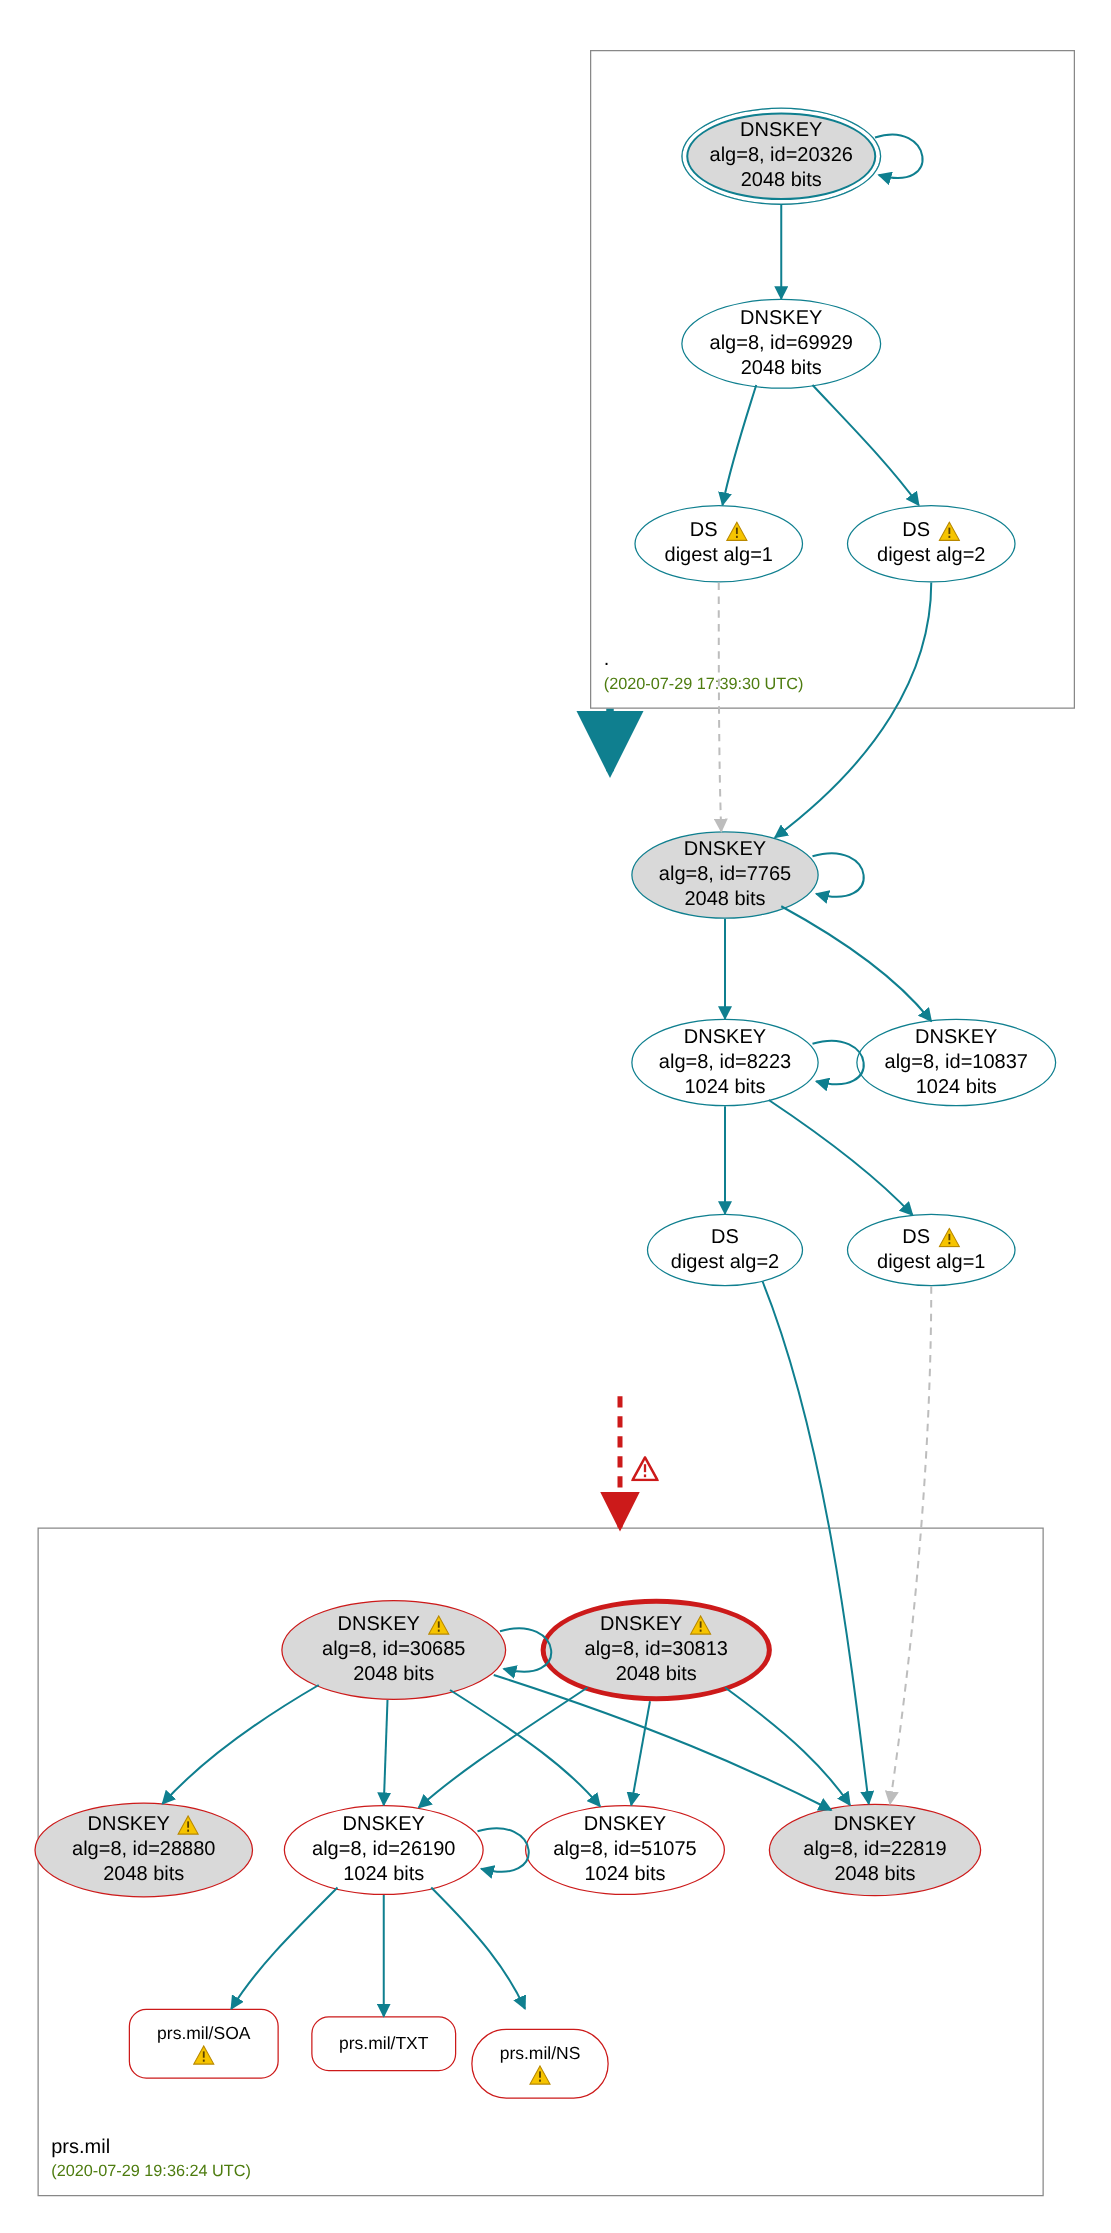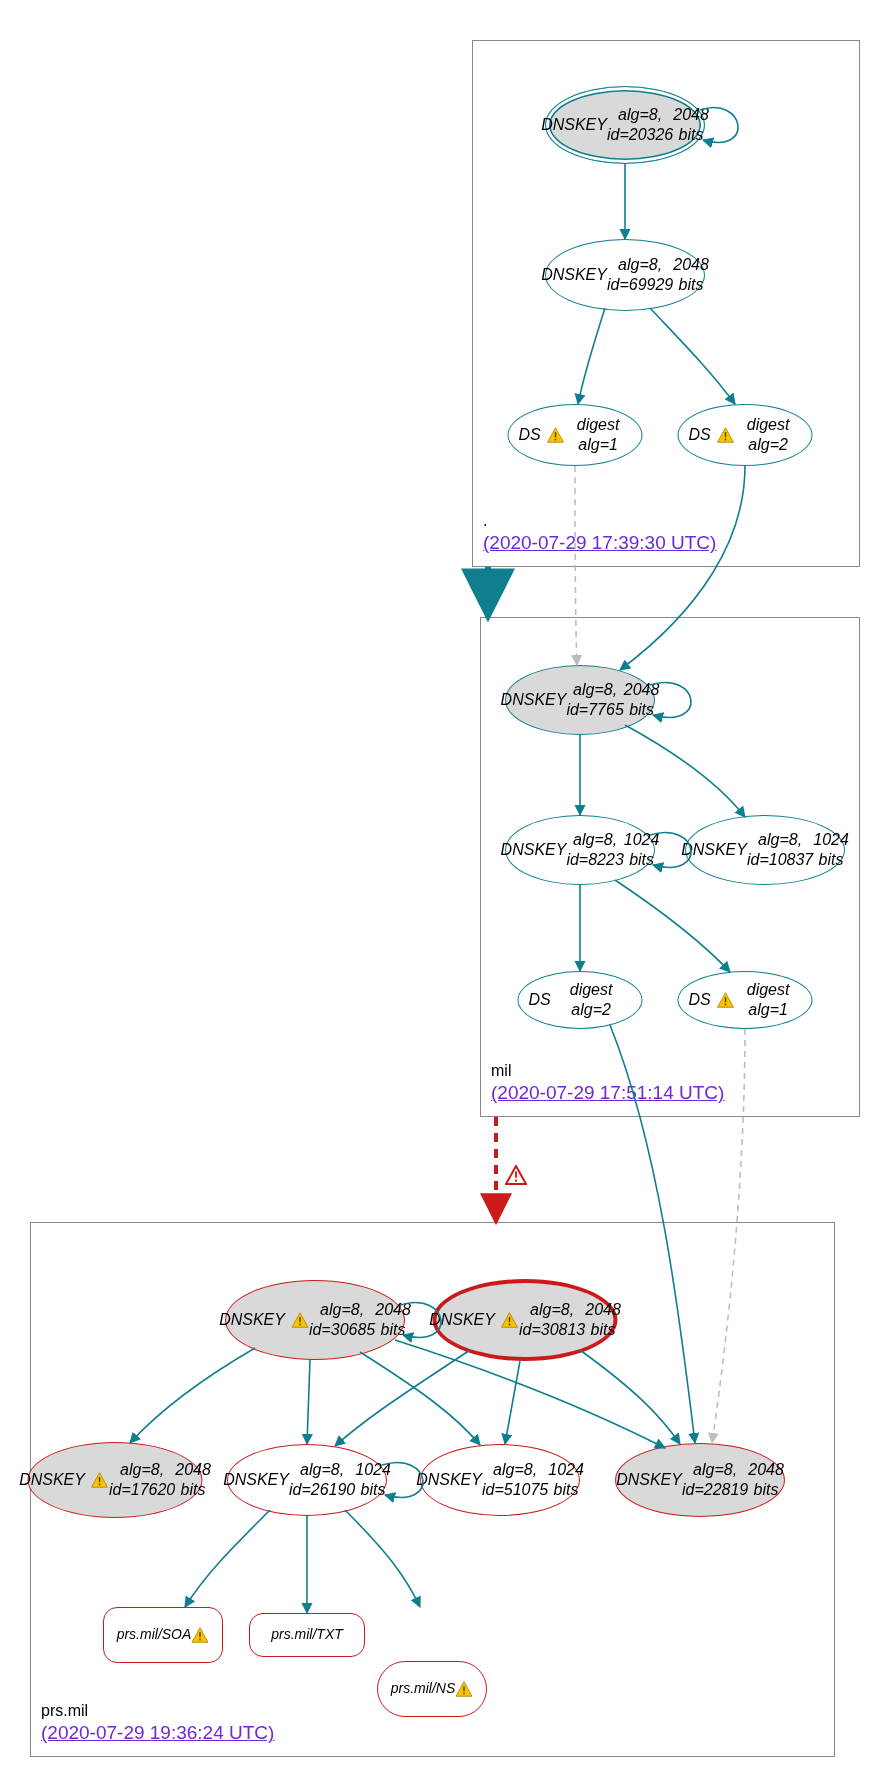--- a/index.html
+++ b/index.html
@@ -29,38 +29,36 @@
     background: transparent;
   }
   .zone-label {
     position: absolute;
     left: 10px;
     bottom: 10px;
     font-size: 16px;
     line-height: 1.3;
   }
   .zone-label .ts {
-    font-size: 19px;
-    color: #6d28d9;
-    text-decoration: underline;
+    font-size: 13px;
+    color: #4d7c0f;
   }
 
   .node {
     position: absolute;
     transform: translate(-50%, -50%);
     text-align: center;
     font-size: 13px;
     line-height: 1.25;
     display: flex;
-    flex-direction: row;
+    flex-direction: column;
     align-items: center;
     justify-content: center;
     box-sizing: border-box;
     padding: 6px 10px;
-    font-style: italic;
   }
   .node .title {
     font-size: 16px;
     display: inline-flex;
     align-items: center;
     gap: 6px;
   }
   .node .sub {
     font-size: 16px;
   }
@@ -94,26 +92,20 @@
 
 <div id="stage">
 
   <div class="zone" style="left:472px; top:40px; width:388px; height:527px;">
     <div class="zone-label">
       <div>.</div>
       <div class="ts">(2020-07-29 17:39:30 UTC)</div>
     </div>
   </div>
 
-  <div class="zone" style="left:480px; top:617px; width:380px; height:500px;">
-    <div class="zone-label">
-      <div>mil</div>
-      <div class="ts">(2020-07-29 17:51:14 UTC)</div>
-    </div>
-  </div>
 
   <div class="zone" style="left:30px; top:1222px; width:805px; height:535px;">
     <div class="zone-label">
       <div>prs.mil</div>
       <div class="ts">(2020-07-29 19:36:24 UTC)</div>
     </div>
   </div>
 
   <div id="root_ksk" class="node ellipse stroke-teal-dbl fill-grey" style="left:625px; top:125px; width:160px; height:78px;">
     <div class="title">DNSKEY</div>
@@ -226,21 +218,21 @@
     <div class="title">
       <span>DNSKEY</span>
       <span class="warn-ico">
           <svg viewBox="0 0 24 22" width="18" height="16">
             <path d="M12 1 L23 21 L1 21 Z" fill="#f6c400" stroke="#b88800" stroke-width="1.2"></path>
             <rect x="11" y="7" width="2" height="7" fill="#5a4100"></rect>
             <rect x="11" y="16" width="2" height="2.4" fill="#5a4100"></rect>
           </svg>
         </span>
     </div>
-    <div class="sub">alg=8, id=17620</div>
+    <div class="sub">alg=8, id=28880</div>
     <div class="sub">2048 bits</div>
   </div>
 
   <div id="prs_k26190" class="node ellipse stroke-red fill-white" style="left:307px; top:1480px; width:160px; height:72px;">
     <div class="title">DNSKEY</div>
     <div class="sub">alg=8, id=26190</div>
     <div class="sub">1024 bits</div>
   </div>
 
   <div id="prs_k51075" class="node ellipse stroke-red fill-white" style="left:500px; top:1480px; width:160px; height:72px;">
@@ -263,21 +255,21 @@
           <rect x="11" y="7" width="2" height="7" fill="#5a4100"></rect>
           <rect x="11" y="16" width="2" height="2.4" fill="#5a4100"></rect>
         </svg>
       </span>
   </div>
 
   <div id="rr_txt" class="node rrect stroke-red fill-white" style="left:307px; top:1635px; width:116px; height:44px;">
     <div class="title" style="font-size:14px;">prs.mil/TXT</div>
   </div>
 
-  <div id="rr_ns" class="node rrect stroke-red fill-white" style="left:432px; top:1689px; width:110px; height:56px;border-radius:28px;">
+  <div id="rr_ns" class="node rrect stroke-red fill-white" style="left:432px; top:1651px; width:110px; height:56px;border-radius:28px;">
     <div class="title" style="font-size:14px;">prs.mil/NS</div>
     <span class="warn-ico">
         <svg viewBox="0 0 24 22" width="18" height="16">
           <path d="M12 1 L23 21 L1 21 Z" fill="#f6c400" stroke="#b88800" stroke-width="1.2"></path>
           <rect x="11" y="7" width="2" height="7" fill="#5a4100"></rect>
           <rect x="11" y="16" width="2" height="2.4" fill="#5a4100"></rect>
         </svg>
       </span>
   </div>
 

